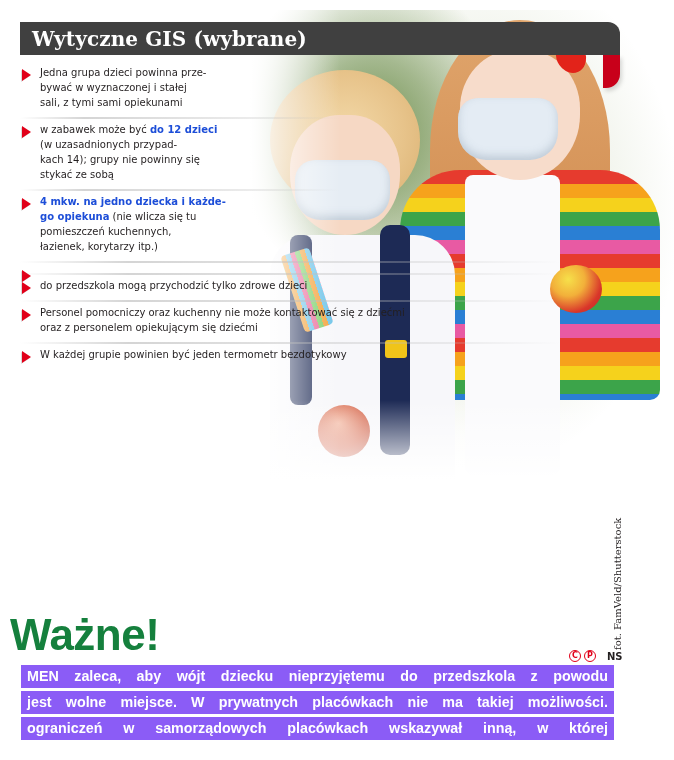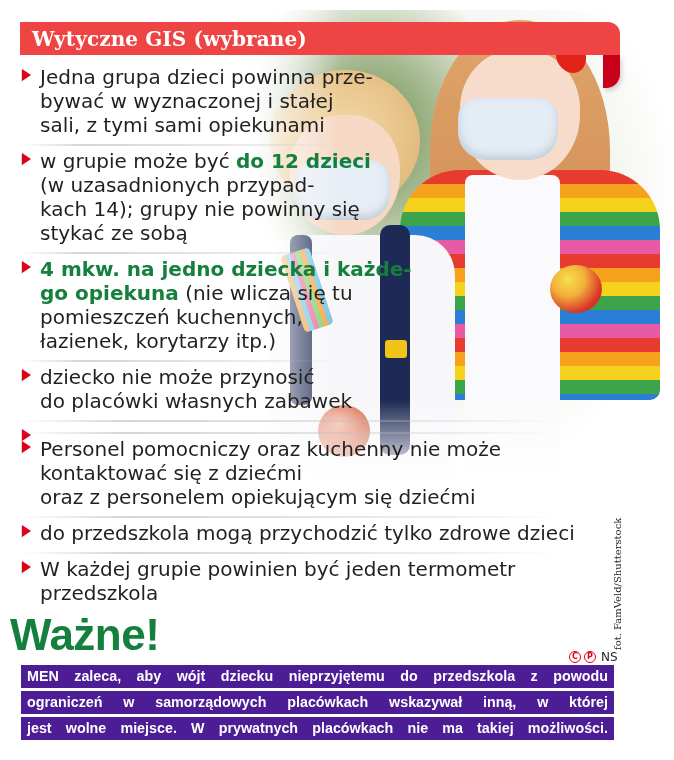--- a/index.html
+++ b/index.html
@@ -46,75 +46,75 @@
     .girl-bow { position: absolute; left: 305px; top: 30px; width: 32px; height: 32px; background: #e2231a; border-radius: 40% 60% 40% 60%; transform: rotate(20deg); }
     .girl-cardigan { position: absolute; left: 150px; top: 160px; width: 260px; height: 230px; border-radius: 60px 60px 10px 10px;
       background: repeating-linear-gradient(180deg, #e63b2e 0 14px, #f6a21c 14px 28px, #f5d21c 28px 42px, #3ca44a 42px 56px, #2a7fd4 56px 70px, #e85aa3 70px 84px); }
     .girl-shirt { position: absolute; left: 215px; top: 165px; width: 95px; height: 300px; background: #fafafc; border-radius: 8px; }
     .girl-apple { position: absolute; left: 300px; top: 255px; width: 52px; height: 48px; border-radius: 50%;
       background: radial-gradient(circle at 35% 30%, #f6e04a 0%, #f2b03a 35%, #d9362a 70%, #b52a22 100%); }
 
     
     .header-bar {
       position: absolute; left: 20px; top: 22px; width: 600px; height: 33px;
-      background: #ef4444; color: #ffffff;
+      background: #404040; color: #ffffff;
       border-top-right-radius: 12px;
       display: flex; align-items: center; padding-left: 12px;
       z-index: 5;
     }
     .header-fold {
       position: absolute; left: 603px; top: 55px; width: 17px; height: 33px;
       background: #c8001a; border-bottom-right-radius: 14px;
       box-shadow: 2px 3px 4px rgba(0,0,0,0.15);
       z-index: 4;
     }
     .header-title {
       font-family: "DejaVu Serif", "Liberation Serif", serif;
       font-weight: bold; font-size: 20px; letter-spacing: 0.1px;
     }
 
     
     .guidelines { position: absolute; left: 20px; top: 60px; width: 560px; z-index: 6; }
     .item {
-      position: relative; padding-left: 20px; font-size: 20px; line-height: 24px;
+      position: relative; padding-left: 20px; font-size: 10px; line-height: 15px;
       padding-top: 5px; padding-bottom: 6px;
     }
     .item + .item { border-top: 1px solid transparent; }
     .item .sep {
       position: absolute; left: 0; top: 0; height: 2px; width: 320px;
       background: linear-gradient(to right, rgba(200,200,200,0.0) 0%, rgba(190,190,190,0.65) 20%, rgba(190,190,190,0.25) 80%, rgba(190,190,190,0) 100%);
     }
     .item.wide .sep { width: 540px; }
     .item .arrow {
       position: absolute; left: 2px; top: 9px; width: 0; height: 0;
       border-top: 6px solid transparent; border-bottom: 6px solid transparent;
       border-left: 9px solid #e10019;
       filter: drop-shadow(-1px 1px 0 rgba(0,0,0,0.15));
     }
     .item .text { display: block; }
-    .hl { color: #15803d; font-weight: bold; }
+    .hl { color: #1d4ed8; font-weight: bold; }
 
     
     .important-title {
       position: absolute; left: 10px; top: 614px; z-index: 6;
       color: #15803d; font-weight: bold; font-size: 44px; line-height: 42px;
       font-family: "Liberation Sans", "DejaVu Sans", sans-serif; letter-spacing: -0.5px;
     }
     .copyright {
       position: absolute; left: 569px; top: 650px; z-index: 6;
       color: #e10019; font-size: 12px; font-weight: bold; display: flex; align-items: center; gap: 3px;
     }
     .copyright .cp-circle {
       display: inline-block; width: 12px; height: 12px; border: 1.6px solid #e10019; border-radius: 50%;
       font-size: 8px; line-height: 9px; text-align: center;
     }
-    .copyright .initials { color: #231f20; font-weight: normal; font-size: 12px; margin-left: 2px; }
+    .copyright .initials { color: #231f20; font-weight: bold; font-size: 10px; margin-left: 8px; }
     .important-box { position: absolute; left: 21px; top: 665px; width: 593px; z-index: 6; }
     .important-line {
-      background: #4c1d95; color: #ffffff; font-weight: bold;
+      background: #8b5cf6; color: #ffffff; font-weight: bold;
       font-size: 14.3px; line-height: 22px; height: 23px; padding: 0 6px;
       margin-bottom: 3px; white-space: nowrap; overflow: hidden;
       text-align: justify; text-align-last: justify;
       font-family: "Liberation Sans", "DejaVu Sans", sans-serif;
     }
 
     
     .credit {
       position: absolute; left: 612px; top: 650px; z-index: 6;
       transform-origin: 0 0; transform: rotate(-90deg);
@@ -153,60 +153,55 @@
 <div class="header-fold"></div>
 
 <div class="guidelines" id="guidelines">
     <div class="item">
       <span class="arrow"></span>
       <span class="text"><span>Jedna grupa dzieci powinna prze-<br>bywać w wyznaczonej i stałej<br>sali, z tymi sami opiekunami</span></span>
     </div>
     <div class="item">
       <div class="sep"></div>
       <span class="arrow"></span>
-      <span class="text"><span>w grupie może być </span><span class="hl">do 12 dzieci</span><span><br>(w uzasadnionych przypad-<br>kach 14); grupy nie powinny się<br>stykać ze sobą</span></span>
+      <span class="text"><span>w zabawek może być </span><span class="hl">do 12 dzieci</span><span><br>(w uzasadnionych przypad-<br>kach 14); grupy nie powinny się<br>stykać ze sobą</span></span>
     </div>
     <div class="item">
       <div class="sep"></div>
       <span class="arrow"></span>
       <span class="text"><span class="hl">4 mkw. na jedno dziecka i każde-<br>go opiekuna</span><span> (nie wlicza się tu<br>pomieszczeń kuchennych,<br>łazienek, korytarzy itp.)</span></span>
     </div>
-    <div class="item">
-      <div class="sep"></div>
-      <span class="arrow"></span>
-      <span class="text"><span>dziecko nie może przynosić<br>do placówki własnych zabawek</span></span>
-    </div>
-    <div class="item wide">
-      <div class="sep"></div>
-      <span class="arrow"></span>
+    <div class="item wide">
+      <div class="sep"></div>
+      <span class="arrow"></span>
+    </div>
+    <div class="item wide">
+      <div class="sep"></div>
+      <span class="arrow"></span>
+      <span class="text"><span>do przedszkola mogą przychodzić tylko zdrowe dzieci</span></span>
     </div>
     <div class="item wide">
       <div class="sep"></div>
       <span class="arrow"></span>
       <span class="text"><span>Personel pomocniczy oraz kuchenny nie może kontaktować się z dziećmi<br>oraz z personelem opiekującym się dziećmi</span></span>
     </div>
     <div class="item wide">
       <div class="sep"></div>
       <span class="arrow"></span>
-      <span class="text"><span>do przedszkola mogą przychodzić tylko zdrowe dzieci</span></span>
-    </div>
-    <div class="item wide">
-      <div class="sep"></div>
-      <span class="arrow"></span>
-      <span class="text"><span>W każdej grupie powinien być jeden termometr przedszkola</span></span>
+      <span class="text"><span>W każdej grupie powinien być jeden termometr bezdotykowy</span></span>
     </div>
   </div>
 
 <div class="important-title">Ważne!</div>
 
 <div class="copyright">
   <span class="cp-circle">C</span>
   <span class="cp-circle">P</span>
   <span class="initials">NS</span>
 </div>
 
 <div class="important-box">
   <div class="important-line">MEN zaleca, aby wójt dziecku nieprzyjętemu do przedszkola z powodu</div>
+  <div class="important-line">jest wolne miejsce. W prywatnych placówkach nie ma takiej możliwości.</div>
   <div class="important-line">ograniczeń w samorządowych placówkach wskazywał inną, w której</div>
-  <div class="important-line">jest wolne miejsce. W prywatnych placówkach nie ma takiej możliwości.</div>
 </div>
 
 <div class="credit">fot. FamVeld/Shutterstock</div>
 
 </body></html>

